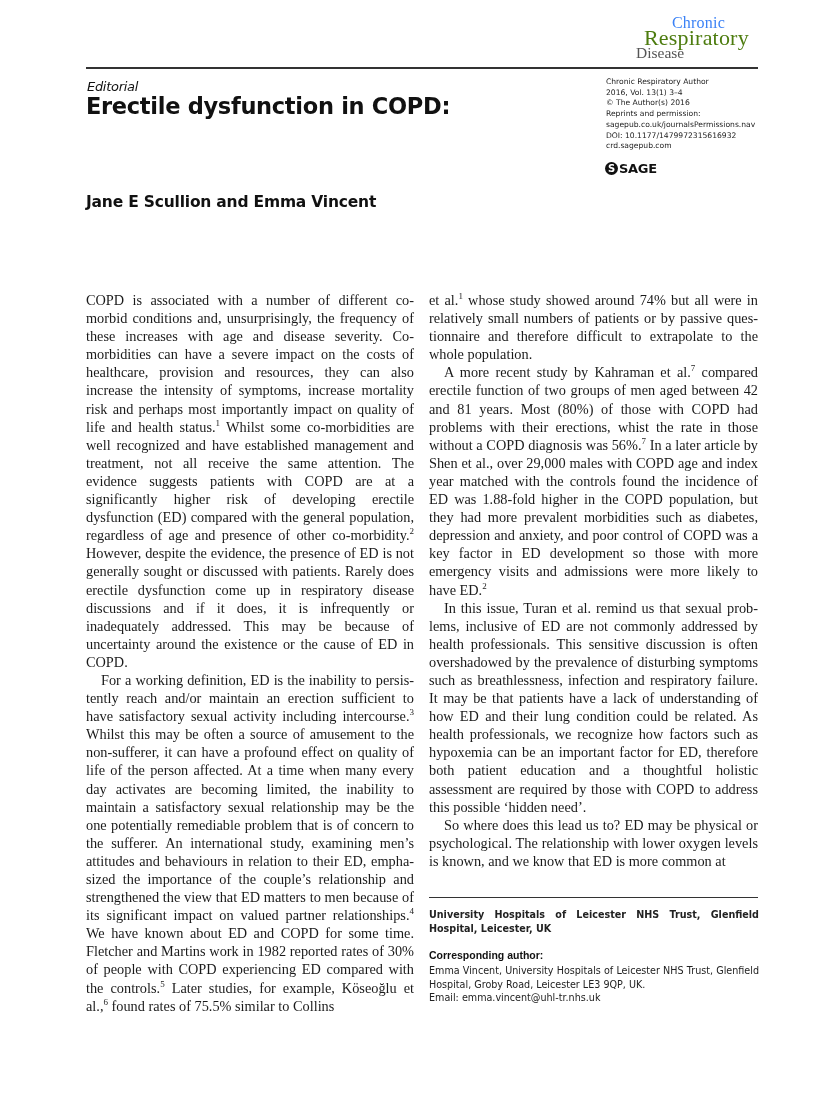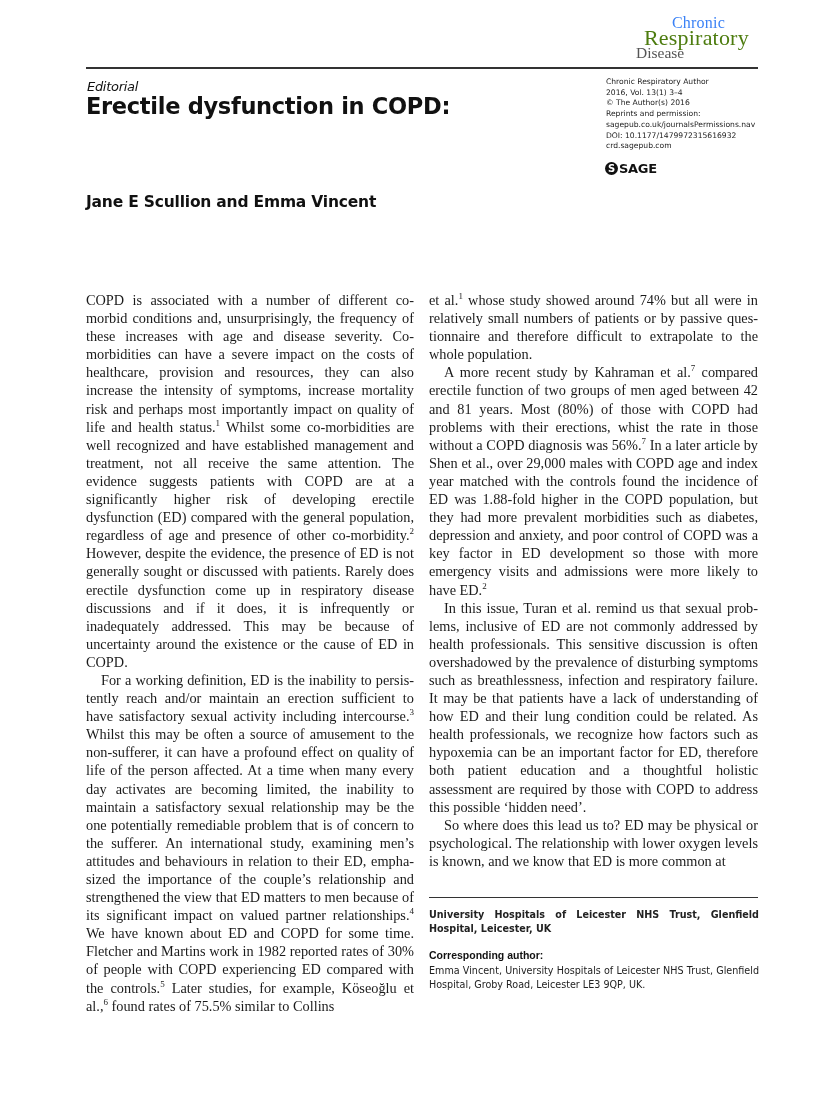--- a/index.html
+++ b/index.html
@@ -76,13 +76,14 @@
     <p class="indent">A more recent study by Kahraman et al.<sup>7</sup> compared erectile function of two groups of men aged between 42 and 81 years. Most (80%) of those with COPD had problems with their erections, whist the rate in those without a COPD diagnosis was 56%.<sup>7</sup> In a later article by Shen et al., over 29,000 males with COPD age and index year matched with the controls found the inci­dence of ED was 1.88-fold higher in the COPD pop­ulation, but they had more prevalent morbidities such as diabetes, depression and anxiety, and poor control of COPD was a key factor in ED development so those with more emergency visits and admissions were more likely to have ED.<sup>2</sup></p>
     <p class="indent">In this issue, Turan et al. remind us that sexual prob­lems, inclusive of ED are not commonly addressed by health professionals. This sensitive discussion is often overshadowed by the prevalence of disturbing symp­toms such as breathlessness, infection and respiratory failure. It may be that patients have a lack of understand­ing of how ED and their lung condition could be related. As health professionals, we recognize how factors such as hypoxemia can be an important factor for ED, there­fore both patient education and a thoughtful holistic assessment are required by those with COPD to address this possible ‘hidden need’.</p>
     <p class="indent">So where does this lead us to? ED may be physical or psychological. The relationship with lower oxygen lev­els is known, and we know that ED is more common at</p>
   </div>
 
 <div id="foot-rule" class="abs"></div>
 <div id="affil" class="abs">University Hospitals of Leicester NHS Trust, Glenfield Hospital, Leicester, UK</div>
 <div id="corr-head" class="abs">Corresponding author:</div>
 <div id="corr-body" class="abs">
   <div>Emma Vincent, University Hospitals of Leicester NHS Trust, Glenfield Hospital, Groby Road, Leicester LE3 9QP, UK.</div>
+  <div>Email: emma.vincent@uhl-tr.nhs.uk</div>
 </div>
 
 </body></html>

